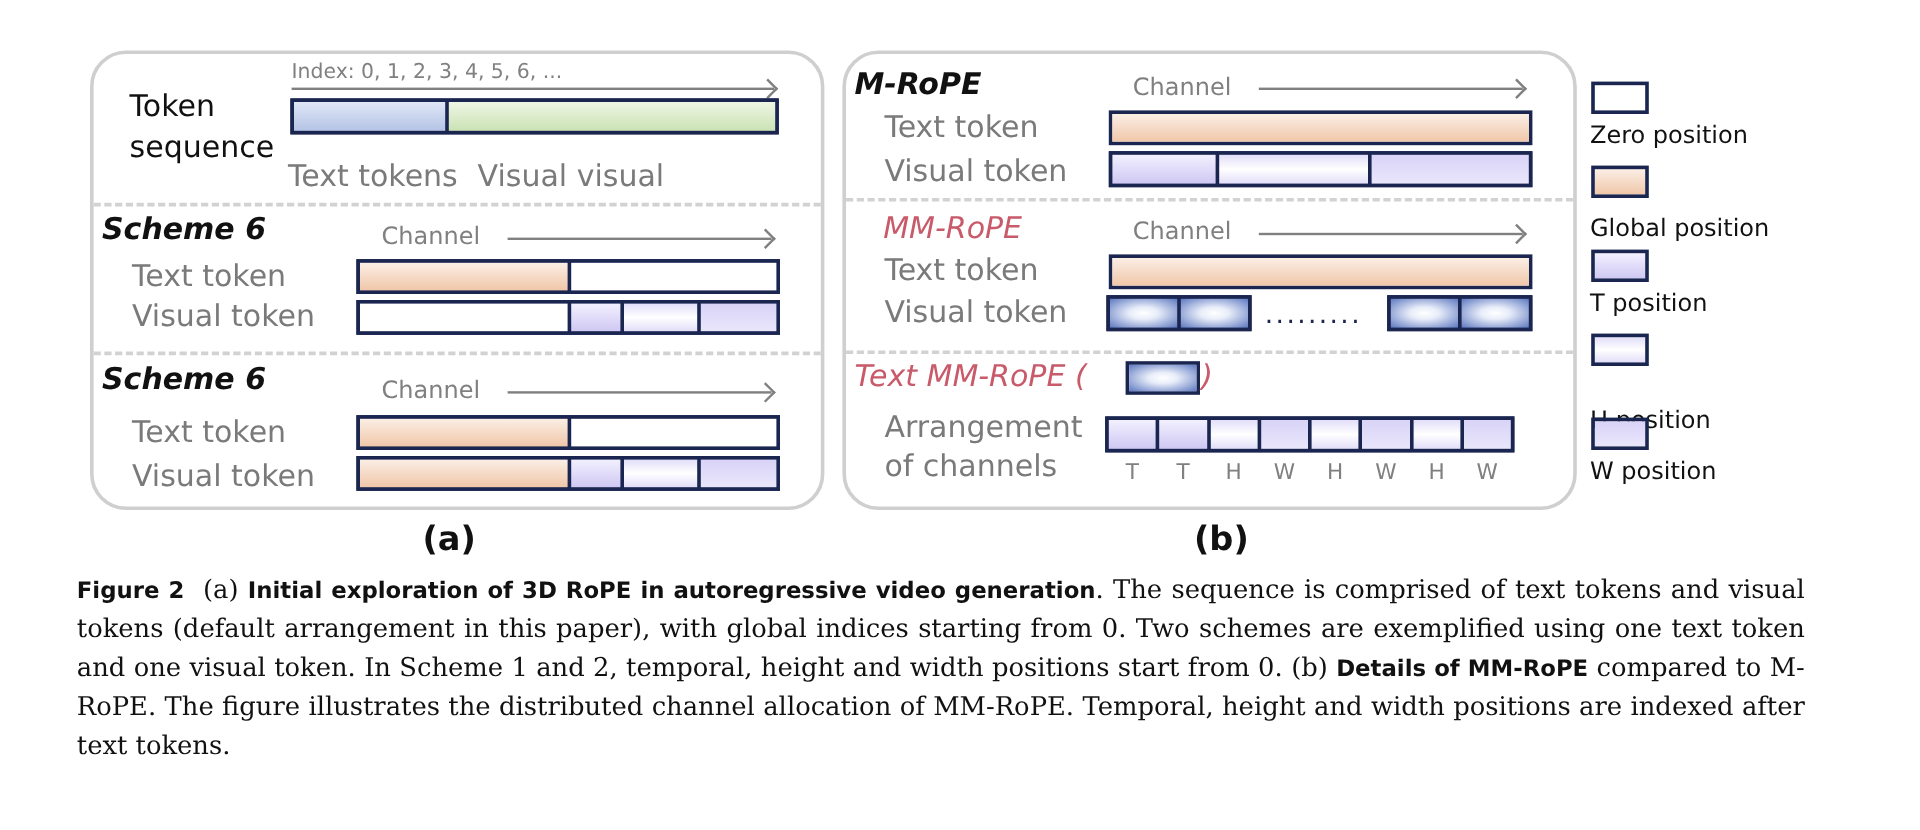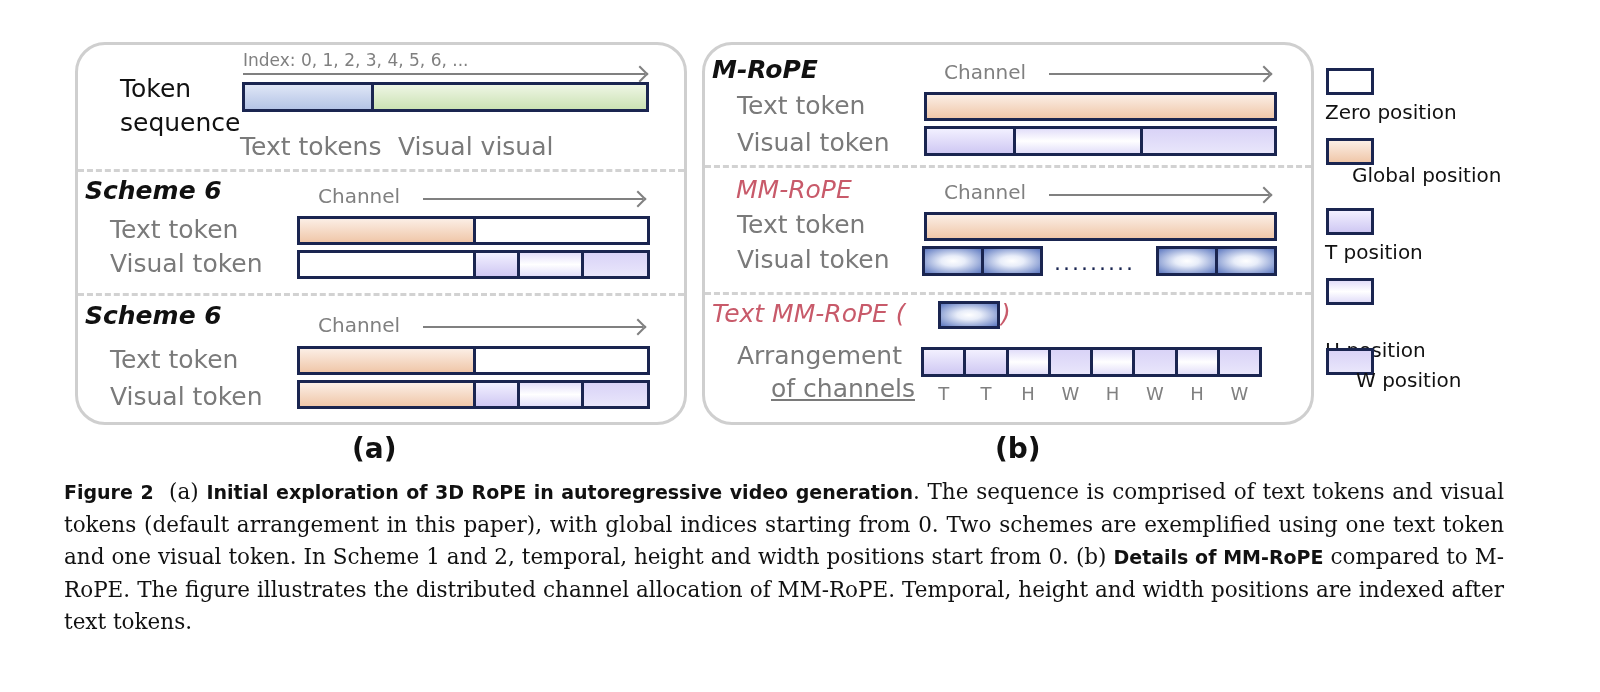--- a/index.html
+++ b/index.html
@@ -6,21 +6,21 @@
   body { width: 1600px; height: 692px; position: relative; overflow: hidden;
          font-family: "DejaVu Sans", sans-serif; }
   .panel { position: absolute; border: 3px solid #cfcfcf; border-radius: 30px; background: #fff; box-sizing: border-box; }
   #panel-a { left: 75px; top: 42px; width: 612px; height: 383px; }
   #panel-b { left: 702px; top: 42px; width: 612px; height: 383px; }
   .dash { position: absolute; left: 0; right: 0; height: 0; border-top: 3px dashed #d2d2d2; }
   .abs { position: absolute; white-space: nowrap; }
   .title-black { font-style: italic; font-weight: bold; color: #111; font-size: 25px; }
   .title-red { font-style: italic; color: #c85a6a; font-size: 25px; }
   .lbl-gray { color: #7a7a7a; font-size: 25px; }
-  .lbl-black { color: #111; font-size: 25px; margin-left: 12px; }
+  .lbl-black { color: #111; font-size: 25px; }
   .chan { color: #808080; font-size: 20px; }
   .arrow { position: absolute; height: 0; border-top: 2px solid #808080; }
   .arrow::after { content: ""; position: absolute; right: -1px; top: -7px; width: 10px; height: 10px;
      border-top: 2px solid #808080; border-right: 2px solid #808080; transform: rotate(45deg); }
   .bar { position: absolute; display: flex; border: 3px solid #1a2550; box-sizing: border-box; background: #1a2550; gap: 3px; }
   .seg { height: 100%; }
   .zero { background: #ffffff; }
   .global { background: linear-gradient(#fbeee5, #f0c7a9); }
   .tpos { background: linear-gradient(#f2f0ff, #cfc8f3); }
   .hpos { background: linear-gradient(#e2def9, #ffffff 50%, #e2def9); }
@@ -126,21 +126,21 @@
   <div class="seg meta" style="flex:1"></div>
   <div class="seg meta" style="flex:1"></div>
 </div>
 
 <div class="abs title-red" style="left:712px;top:299px;">Text MM-RoPE (</div>
 <div class="bar" style="left:938px;top:301px;width:62px;height:28px">
   <div class="seg meta" style="flex:1"></div>
 </div>
 <div class="abs title-red" style="left:1001px;top:299px;">)</div>
 <div class="abs lbl-gray" style="left:737px;top:341px;">Arrangement</div>
-<div class="abs lbl-gray" style="left:771px;top:374px;text-decoration:underline;">of channels</div>
+<div class="abs lbl-gray" style="left:737px;top:374px;">of channels</div>
 <div class="bar" id="channel-bar" style="left:921px;top:347px;width:341px;height:30px">
     <div class="seg tpos" style="flex: 1 1 0%;"></div>
     <div class="seg tpos" style="flex: 1 1 0%;"></div>
     <div class="seg hpos" style="flex: 1 1 0%;"></div>
     <div class="seg wpos" style="flex: 1 1 0%;"></div>
     <div class="seg hpos" style="flex: 1 1 0%;"></div>
     <div class="seg wpos" style="flex: 1 1 0%;"></div>
     <div class="seg hpos" style="flex: 1 1 0%;"></div>
     <div class="seg wpos" style="flex: 1 1 0%;"></div>
   </div>
@@ -154,27 +154,27 @@
     <div class="chlbl" style="left: 1176.12px; top: 383px;">H</div>
     <div class="chlbl" style="left: 1218.38px; top: 383px;">W</div>
   </div>
 
 <div class="sublabel" style="left:995px;top:432px;">(b)</div>
 
 <div id="legend">
     <div class="legend-box zero" style="top: 68px;"></div>
     <div class="legend-lbl" style="top: 100px;">Zero position</div>
     <div class="legend-box global" style="top: 138px;"></div>
-    <div class="legend-lbl" style="top: 163px; margin-left: 27px;">Global position</div>
+    <div class="legend-lbl" style="top: 178px;">Global position</div>
     <div class="legend-box tpos" style="top: 208px;"></div>
     <div class="legend-lbl" style="top: 240px;">T position</div>
     <div class="legend-box hpos" style="top: 278px;"></div>
     <div class="legend-lbl" style="top: 310px; margin-top: 28px;">H position</div>
     <div class="legend-box wpos" style="top: 348px;"></div>
-    <div class="legend-lbl" style="top: 368px; margin-left: 31px;">W position</div>
+    <div class="legend-lbl" style="top: 380px;">W position</div>
   </div>
 
 <div class="caption">
   <span class="sans">Figure 2</span>&nbsp;
   <span>(a)</span>
   <span class="sans">Initial exploration of 3D RoPE in autoregressive video generation</span><span>. The sequence is comprised of text tokens and visual tokens (default arrangement in this paper), with global indices starting from 0. Two schemes are exemplified using one text token and one visual token. In Scheme 1 and 2, temporal, height and width positions start from 0.</span>
   <span>(b)</span>
   <span class="sans">Details of MM-RoPE</span><span> compared to M-RoPE. The figure illustrates the distributed channel allocation of MM-RoPE. Temporal, height and width positions are indexed after text tokens.</span>
 </div>
 

